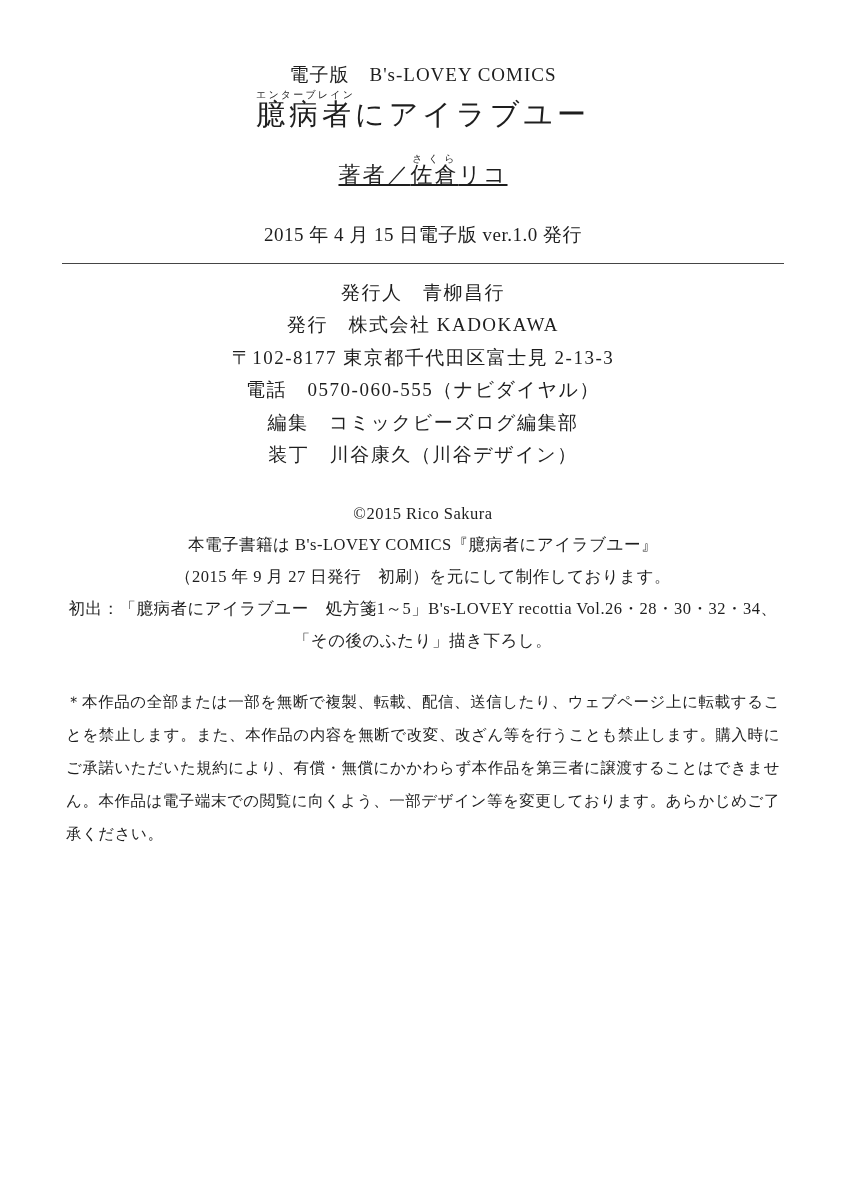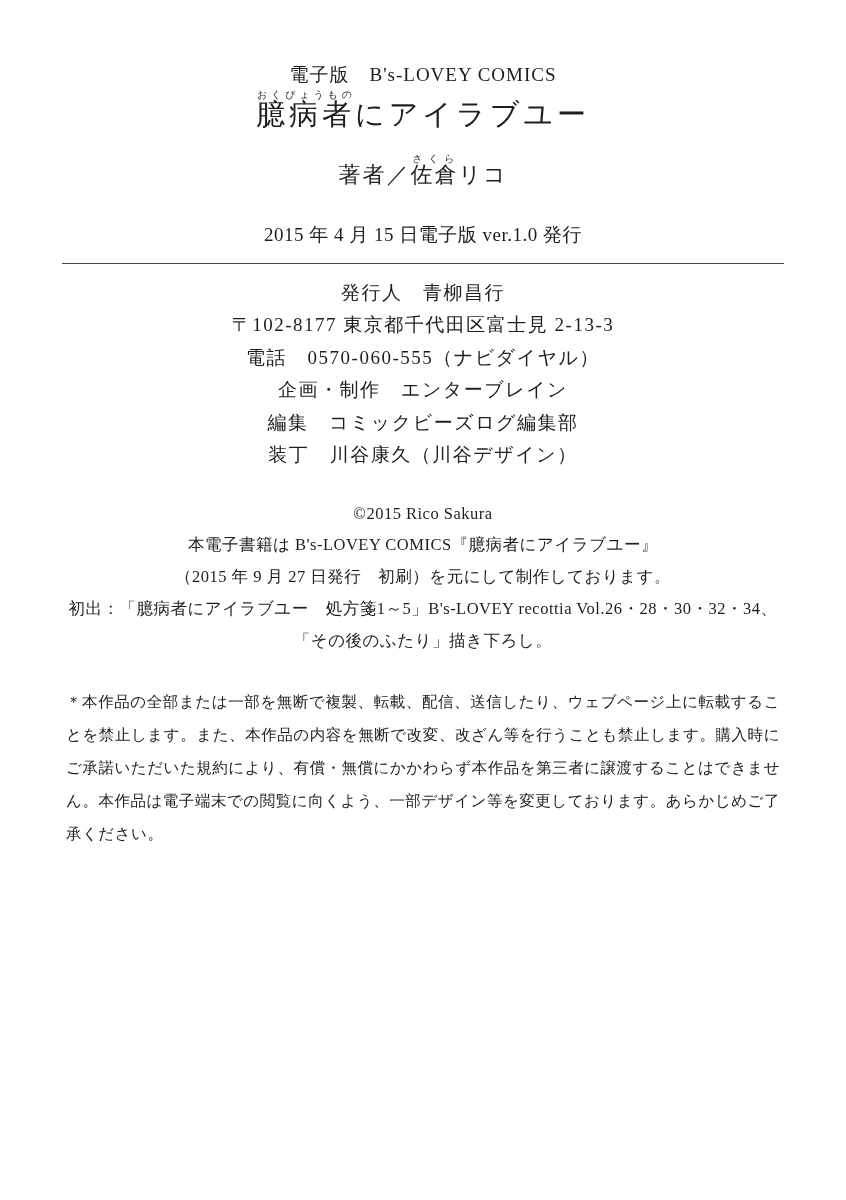--- a/index.html
+++ b/index.html
@@ -35,20 +35,21 @@
   ruby rt {
     font-size: 10px;
     letter-spacing: 2px;
     color: #2a2a2a;
   }
   .author-line {
     margin-top: 22px;
     font-size: 22px;
     letter-spacing: 2px;
     line-height: 1.3;
+    text-decoration: underline;
   }
   .release-line {
     margin-top: 32px;
     font-size: 19px;
     letter-spacing: 0.5px;
     line-height: 26px;
     text-align: center;
   }
   .divider-rule {
     margin: 15px auto 0 auto;
@@ -89,34 +90,34 @@
   }
 </style>
 </head>
 <body>
 
 <div class="page">
 
   <header>
     <div class="edition-line">電子版　B's-LOVEY COMICS</div>
 
-    <h1 class="book-title"><ruby><span>臆病者</span><rt>おくびょうもの</rt></ruby><span>にアイラブユー</span></h1>
+    <h1 class="book-title"><ruby><span>臆病者</span><rt>エンターブレイン</rt></ruby><span>にアイラブユー</span></h1>
 
     <div class="author-line"><span>著者／</span><ruby><span>佐倉</span><rt>さくら</rt></ruby><span>リコ</span></div>
 
     <div class="release-line">2015 年 4 月 15 日電子版 ver.1.0 発行</div>
   </header>
 
   <hr class="divider-rule">
 
   <section class="publication-block">
     <div class="publication-line">発行人　青柳昌行</div>
+    <div class="publication-line">発行　株式会社 KADOKAWA</div>
     <div class="publication-line">〒102-8177 東京都千代田区富士見 2-13-3</div>
     <div class="publication-line">電話　0570-060-555（ナビダイヤル）</div>
-    <div class="publication-line">企画・制作　エンターブレイン</div>
     <div class="publication-line">編集　コミックビーズログ編集部</div>
     <div class="publication-line">装丁　川谷康久（川谷デザイン）</div>
   </section>
 
   <section class="source-block">
     <div class="copyright-line">©2015 Rico Sakura</div>
     <div class="source-line">本電子書籍は B's-LOVEY COMICS『臆病者にアイラブユー』</div>
     <div class="source-line">（2015 年 9 月 27 日発行　初刷）を元にして制作しております。</div>
     <div class="source-line">初出：「臆病者にアイラブユー　処方箋1～5」B's-LOVEY recottia Vol.26・28・30・32・34、</div>
     <div class="source-line">「その後のふたり」描き下ろし。</div>

